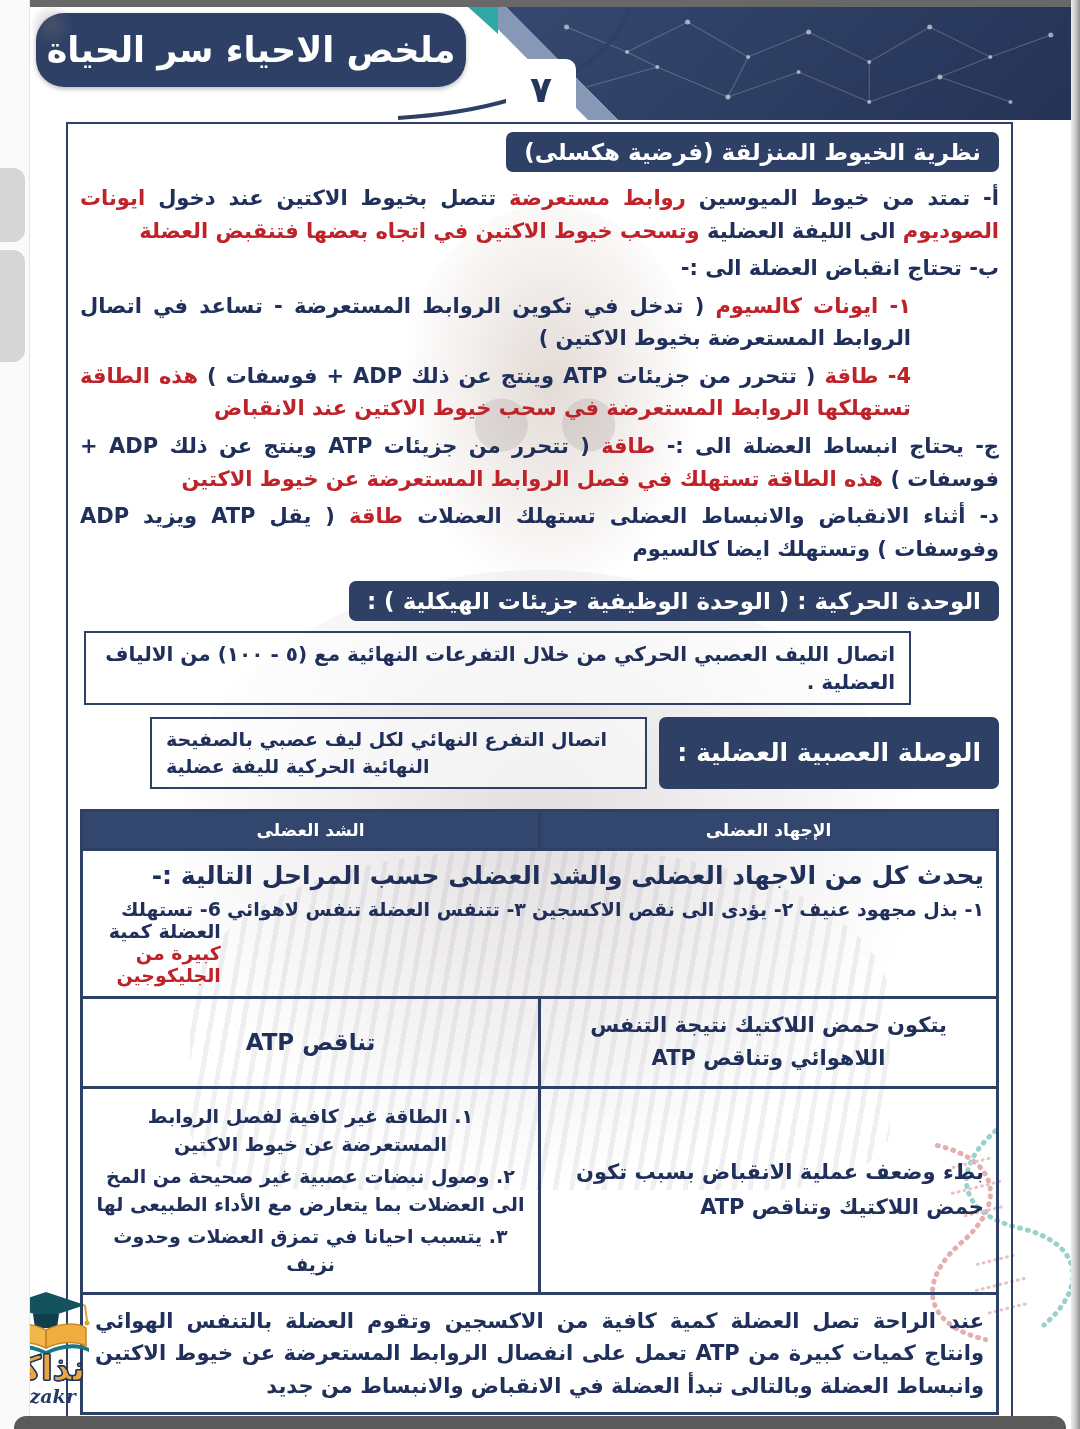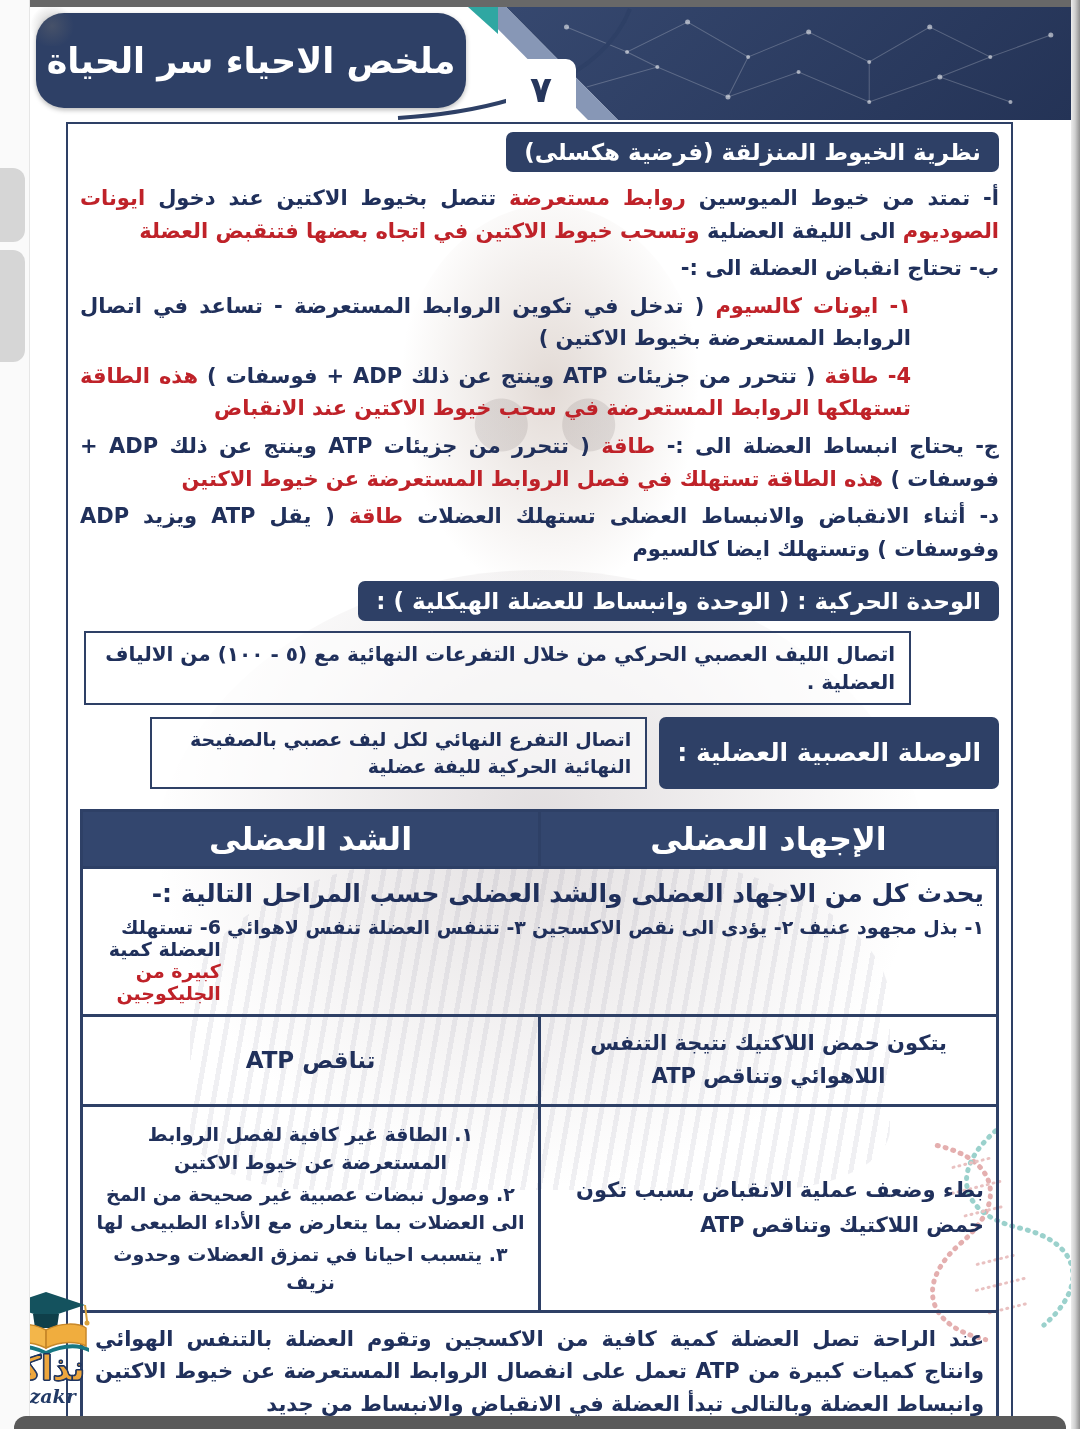--- a/index.html
+++ b/index.html
@@ -21,21 +21,21 @@
 
   
   .banner{position:absolute;left:30px;right:9px;top:7px;height:113px;background:#fff;z-index:3;}
   .banner-navy{position:absolute;right:0;top:0;height:100%;width:565px;
     background:linear-gradient(135deg,#36486f,#243356);
     clip-path:polygon(0 0,100% 0,100% 100%,112px 100%);}
   .banner-band{position:absolute;right:0;top:0;height:100%;width:600px;
     clip-path:polygon(5px 0,35px 0,147px 100%,117px 100%);
     background:#7a8cae;opacity:.9;}
   .net{position:absolute;inset:0;width:100%;height:100%;}
-  .banner-title{position:absolute;left:6px;top:6px;width:430px;height:95px;background:#2e4066;
+  .banner-title{position:absolute;left:6px;top:6px;width:430px;height:74px;background:#2e4066;
     border-radius:28px;color:#fff;display:flex;align-items:center;justify-content:center;
     font-size:35px;font-weight:bold;box-shadow:0 2px 5px rgba(0,0,0,.28);white-space:nowrap;}
   .tri-accent{position:absolute;left:438px;top:0;width:0;height:0;
     border-left:30px solid transparent;border-top:27px solid #2fa7a2;}
   .swoosh{position:absolute;left:360px;top:0;width:280px;height:113px;}
   .page-tab{position:absolute;left:476px;top:52px;width:70px;height:61px;background:#fff;
     border-radius:10px;display:flex;align-items:center;justify-content:center;}
   .page-num{font-size:36px;font-weight:bold;color:#26365c;}
 
   
@@ -62,26 +62,26 @@
   .para{font-size:21px;font-weight:bold;line-height:1.55;text-align:justify;margin:5px 0;color:#20305b;}
   .para.sub{padding-right:88px;}
   .red{color:#bf2229;}
   .navy{color:#20305b;}
   .chip-row{margin:16px 0 10px;}
   .def-box{border:2px solid #2e4066;background:rgba(255,255,255,.55);color:#20305b;
     font-weight:bold;font-size:20px;padding:7px 14px;line-height:1.4;}
   .def-wide{width:90%;margin-right:auto;margin-left:4px;}
   .junction-row{display:flex;gap:12px;margin:12px 0 20px;padding-left:70px;align-items:stretch;}
   .junction-row .chip{display:flex;align-items:center;font-size:25px;}
-  .junction-row .def-box{flex:1;font-size:19px;display:flex;align-items:center;justify-content:center;text-align:right;}
+  .junction-row .def-box{flex:1;font-size:19px;display:flex;align-items:center;justify-content:center;text-align:left;}
 
   
   .tbl{width:100%;border-collapse:collapse;margin:4px 0 12px;table-layout:fixed;}
   .tbl th,.tbl td{border:3px solid #2e4066;}
-  .tbl th{background:#33466e;color:#fff;font-size:32px;font-weight:bold;text-align:center;padding:8px 6px;}
+  .tbl th{background:#33466e;color:#fff;font-size:17px;font-weight:bold;text-align:center;padding:8px 6px;}
   .tbl td{padding:10px 12px;font-weight:bold;color:#20305b;vertical-align:middle;background:transparent;}
   .stages-intro{font-size:25px;text-align:right;margin-bottom:8px;}
   .steps{display:flex;justify-content:space-between;align-items:flex-start;gap:6px;font-size:19px;}
   .steps>span{white-space:nowrap;}
   .steps .step4{white-space:normal;max-width:250px;text-align:right;}
   .cell-lactic{font-size:21px;text-align:center;line-height:1.6;}
   .cell-atp{font-size:23px;text-align:center;}
   .cell-fatigue-effect{vertical-align:top;text-align:right;font-size:21px;line-height:1.7;padding-top:14px;}
   .cell-strain-list{vertical-align:top;}
   .cell-strain-list p{text-align:center;font-size:19px;line-height:1.5;margin:3px 0;}
@@ -177,21 +177,21 @@
 
     <p class="para sub"><span class="red">١- ايونات كالسيوم </span><span class="navy">( تدخل في تكوين الروابط المستعرضة - تساعد في اتصال الروابط المستعرضة بخيوط الاكتين )</span></p>
 
     <p class="para sub"><span class="red">4- طاقة </span><span class="navy">( تتحرر من جزيئات ATP وينتج عن ذلك ADP + فوسفات ) </span><span class="red">هذه الطاقة تستهلكها الروابط المستعرضة في سحب خيوط الاكتين عند الانقباض</span></p>
 
     <p class="para"><span class="navy">ج- يحتاج انبساط العضلة الى :- </span><span class="red">طاقة </span><span class="navy">( تتحرر من جزيئات ATP وينتج عن ذلك ADP + فوسفات ) </span><span class="red">هذه الطاقة تستهلك في فصل الروابط المستعرضة عن خيوط الاكتين</span></p>
 
     <p class="para"><span class="navy">د- أثناء الانقباض والانبساط العضلى تستهلك العضلات </span><span class="red">طاقة </span><span class="navy">( يقل ATP ويزيد ADP وفوسفات ) وتستهلك ايضا كالسيوم</span></p>
 
     <div class="chip-row">
-      <div class="chip">الوحدة الحركية : ( الوحدة وانبساط للعضلة الهيكلية ) :</div>
+      <div class="chip">الوحدة الحركية : ( الوحدة الوظيفية جزيئات الهيكلية ) :</div>
     </div>
     <div class="def-box def-wide">اتصال الليف العصبي الحركي من خلال التفرعات النهائية مع (٥ - ١٠٠) من الالياف العضلية .</div>
 
     <div class="junction-row">
       <div class="chip">الوصلة العصبية العضلية :</div>
       <div class="def-box">اتصال التفرع النهائي لكل ليف عصبي بالصفيحة النهائية الحركية لليفة عضلية</div>
     </div>
 
     <table class="tbl">
       <colgroup>

